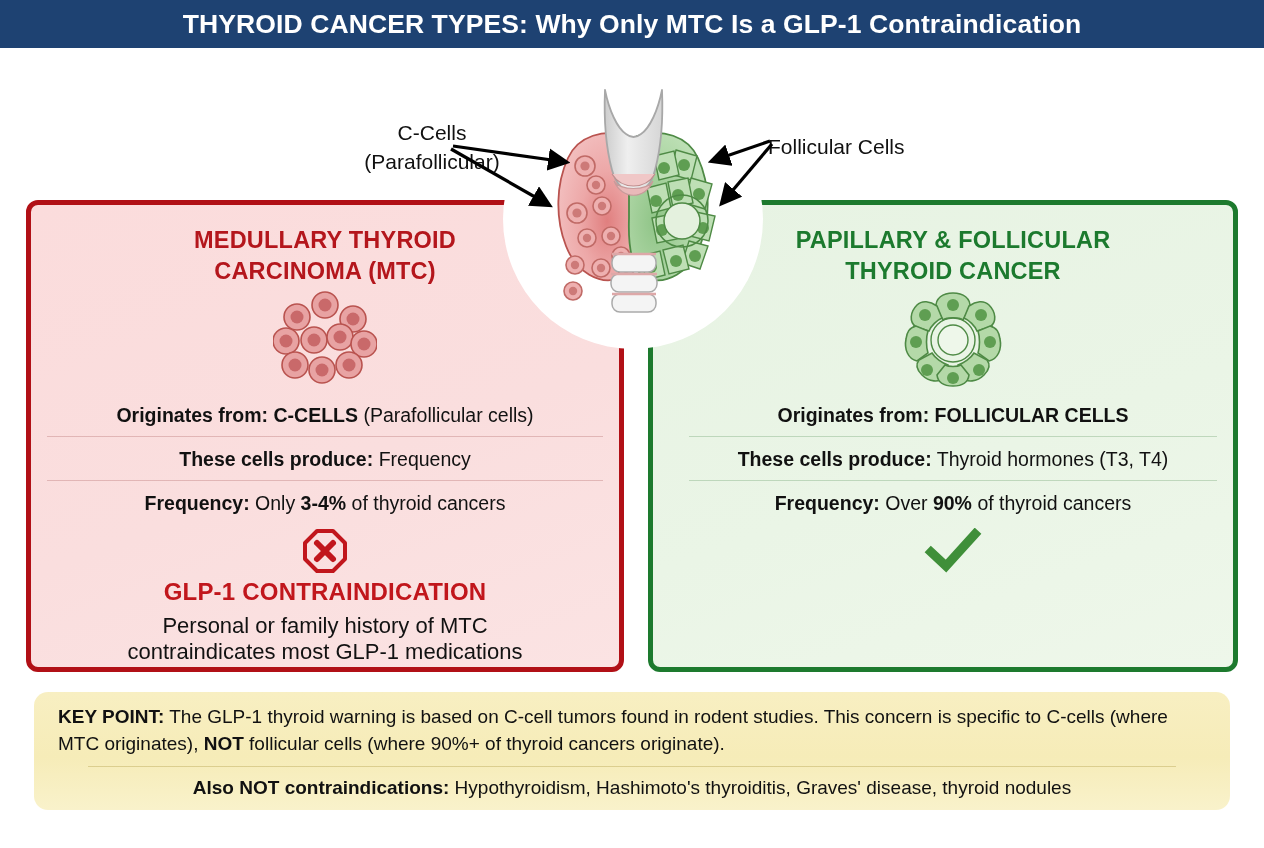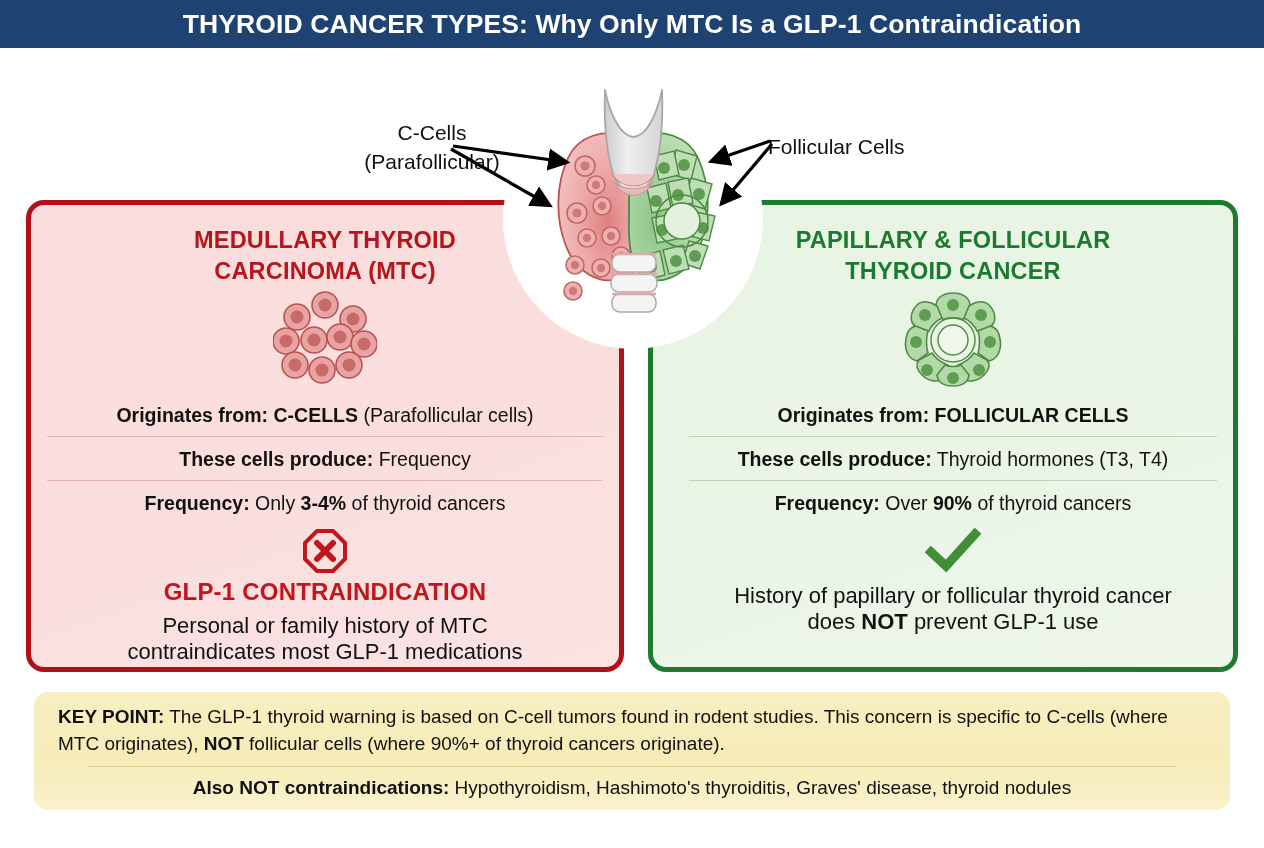--- a/index.html
+++ b/index.html
@@ -17,21 +17,21 @@
     background: #1e4272;
     display: flex; align-items: center; justify-content: center;
   }
   .header-title {
     color: #ffffff; font-size: 26.5px; font-weight: bold;
     letter-spacing: 0.1px; white-space: nowrap;
   }
 
   
   .panel {
-    position: absolute; border-radius: 18px; overflow: visible;
+    position: absolute; border-radius: 12px; overflow: visible;
   }
   .panel-left {
     left: 26px; top: 200px; width: 598px; height: 472px;
     border: 5px solid #b11016;
     background: linear-gradient(160deg, #fbdcdc 0%, #fadede 55%, #fbe3e3 100%);
   }
   .panel-right {
     left: 648px; top: 200px; width: 590px; height: 472px;
     border: 5px solid #1d7a2e;
     background: linear-gradient(160deg, #e7f3e3 0%, #eaf5e6 55%, #eef7ea 100%);
@@ -247,28 +247,20 @@
         <span>Over</span>
         <b>90%</b>
         <span>of thyroid cancers</span>
       </div>
     </div>
 
     <div class="verdict-icon">
       <svg width="58" height="46" viewBox="0 0 58 46">
         <path d="M7,24 L22,38 L51,6" fill="none" stroke="#3f8f39" stroke-width="9" stroke-linecap="square" stroke-linejoin="miter"></path>
       </svg>
-    </div>
-    <div class="verdict-desc">
-      <div>History of papillary or follicular thyroid cancer</div>
-      <div>
-        <span>does</span>
-        <b>NOT</b>
-        <span>prevent GLP-1 use</span>
-      </div>
     </div>
   </div>
 
   <div class="center-art">
     <div class="center-disc"></div>
     <svg class="thyroid-svg" width="282" height="282" viewBox="0 0 282 282">
       <defs>
         <radialGradient id="gRed" cx="62%" cy="60%" r="62%">
           <stop offset="0%" stop-color="#e07f7f"></stop>
           <stop offset="55%" stop-color="#eda8a8"></stop>

